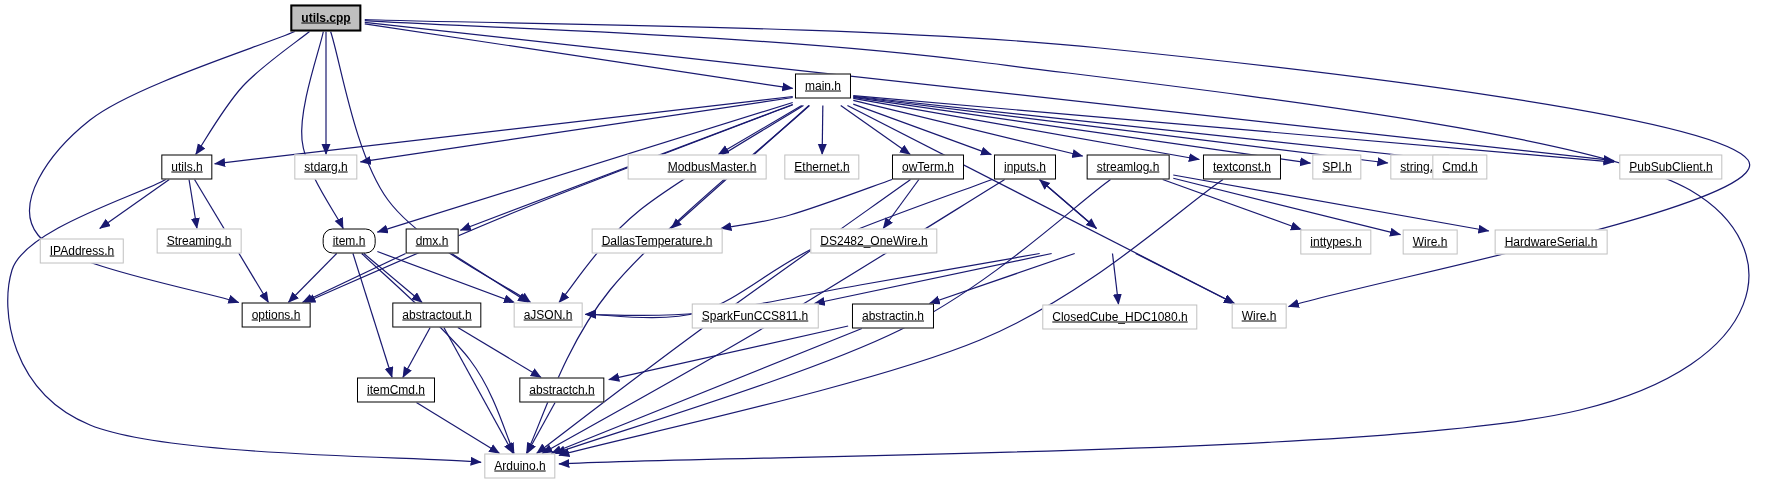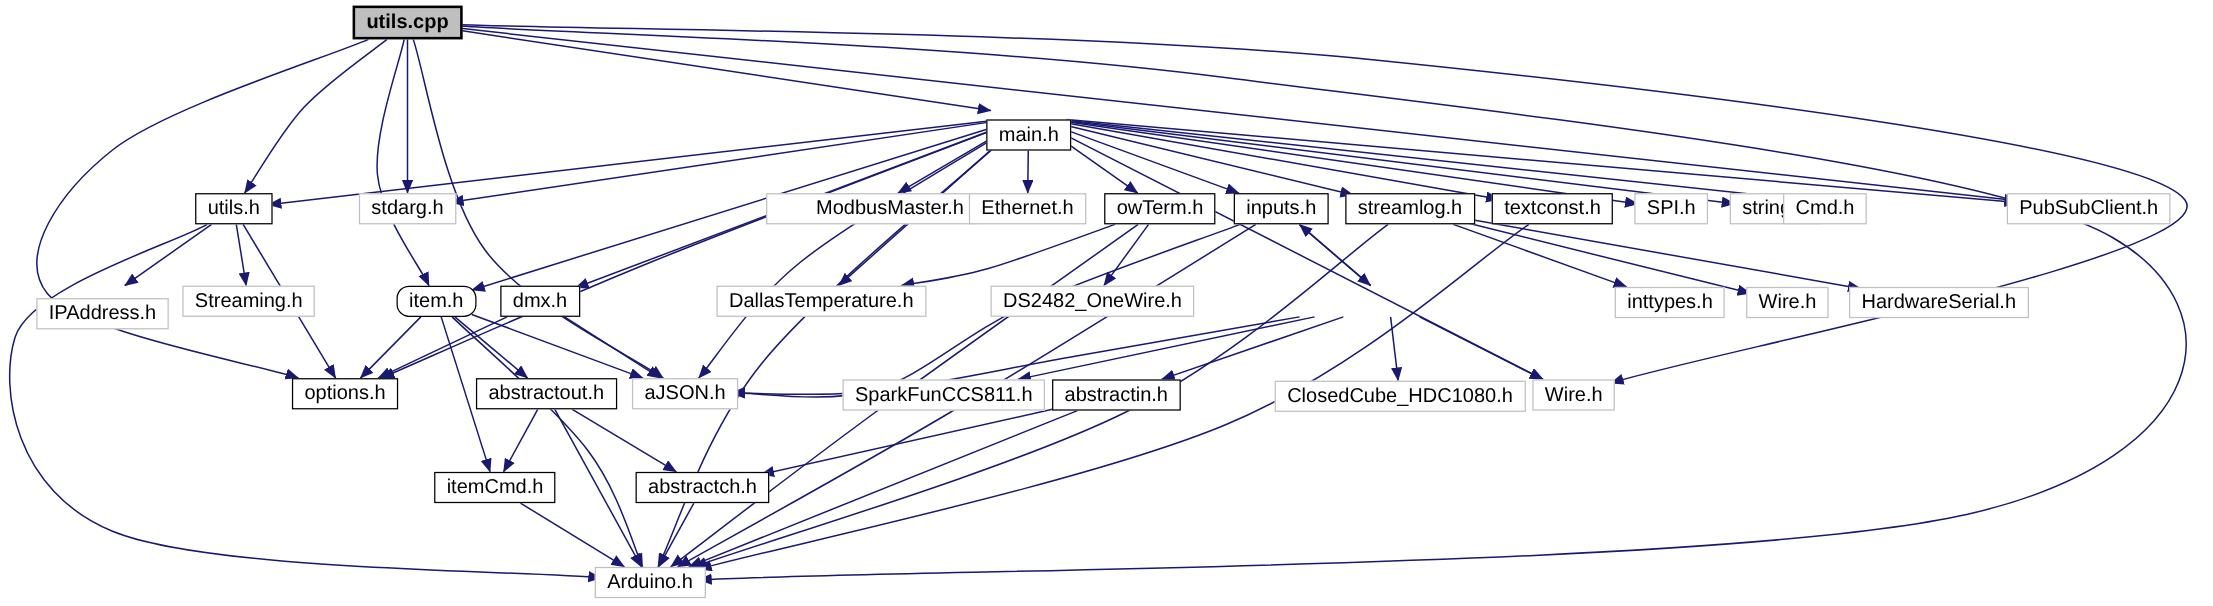--- a/index.html
+++ b/index.html
@@ -8,27 +8,28 @@
     width:1770px;height:485px;
     background:#ffffff;
     font-family:"Liberation Sans", sans-serif;
     overflow:hidden;
   }
   #edges{position:absolute;left:0;top:0;width:1770px;height:485px;}
   .node{
     position:absolute;
     transform:translate(-50%,-50%);
     background:#ffffff;
-    font-size:16px;
+    font-size:12px;
     line-height:15px;
     color:#000000;
     padding:4px 9px;
     white-space:nowrap;
     text-align:center;
     z-index:2;
+    text-decoration:underline;
   }
   .node.root{
     background:#bfbfbf;
     border:2px solid #000000;
     font-weight:bold;
   }
   .node.doc{border:1px solid #000000;}
   .node.ext{border:1px solid #c0c0c0;}
 </style>
 </head>
@@ -102,21 +103,21 @@
         <path d="M457.8333333333333,327.5 L541.1666666666666,377.5" fill="none" stroke="#191970" stroke-width="1.2" marker-end="url(#arrowhead)"></path>
         <path d="M443.8708609271523,327.5 L513.1291390728477,453.5" fill="none" stroke="#191970" stroke-width="1.2" marker-end="url(#arrowhead)"></path>
         <path d="M848.1015625,326.0377171450151 L608.7734375,379.5430985649547" fill="none" stroke="#191970" stroke-width="1.2" marker-end="url(#arrowhead)"></path>
         <path d="M861.9166666666666,328.5 L551.0833333333334,453.5" fill="none" stroke="#191970" stroke-width="1.2" marker-end="url(#arrowhead)"></path>
         <path d="M555.0921052631579,402.5 L526.9078947368421,453.5" fill="none" stroke="#191970" stroke-width="1.2" marker-end="url(#arrowhead)"></path>
         <path d="M416.39473684210526,402.5 L499.60526315789474,453.5" fill="none" stroke="#191970" stroke-width="1.2" marker-end="url(#arrowhead)"></path>
       </g>
   </svg>
 
 <div class="node root" style="left: 326px; top: 18px;">utils.cpp</div>
-    <div class="node doc" style="left: 823px; top: 108px;">main.h</div>
+    <div class="node doc" style="left: 823px; top: 86px;">main.h</div>
     <div class="node doc" style="left: 187px; top: 167px;">utils.h</div>
     <div class="node ext" style="left: 326px; top: 167px;">stdarg.h</div>
     <div class="node ext" style="left: 697px; top: 167px; padding-left: 39px;">ModbusMaster.h</div>
     <div class="node ext" style="left: 822px; top: 167px;">Ethernet.h</div>
     <div class="node doc" style="left: 928px; top: 167px;">owTerm.h</div>
     <div class="node doc" style="left: 1025px; top: 167px;">inputs.h</div>
     <div class="node doc" style="left: 1128px; top: 167px;">streamlog.h</div>
     <div class="node doc" style="left: 1242px; top: 167px;">textconst.h</div>
     <div class="node ext" style="left: 1337px; top: 167px;">SPI.h</div>
     <div class="node ext" style="left: 1420px; top: 167px;">string.h</div>

